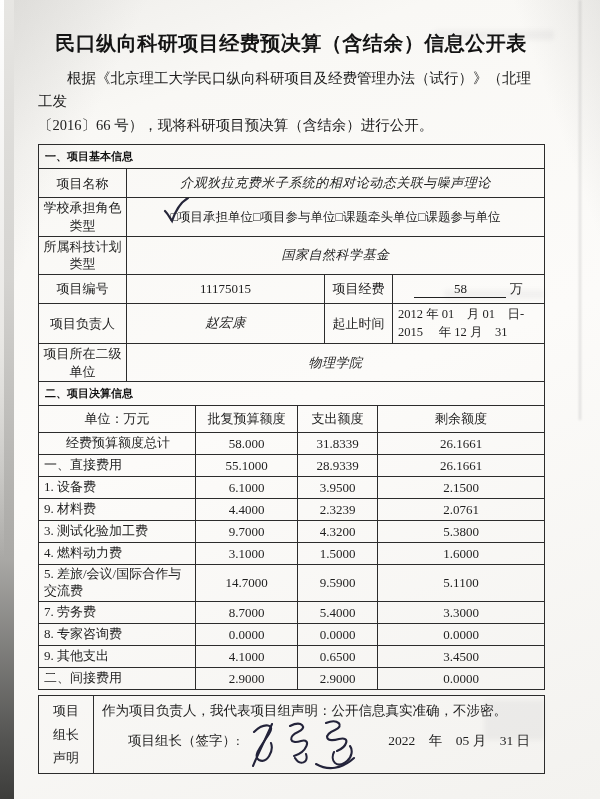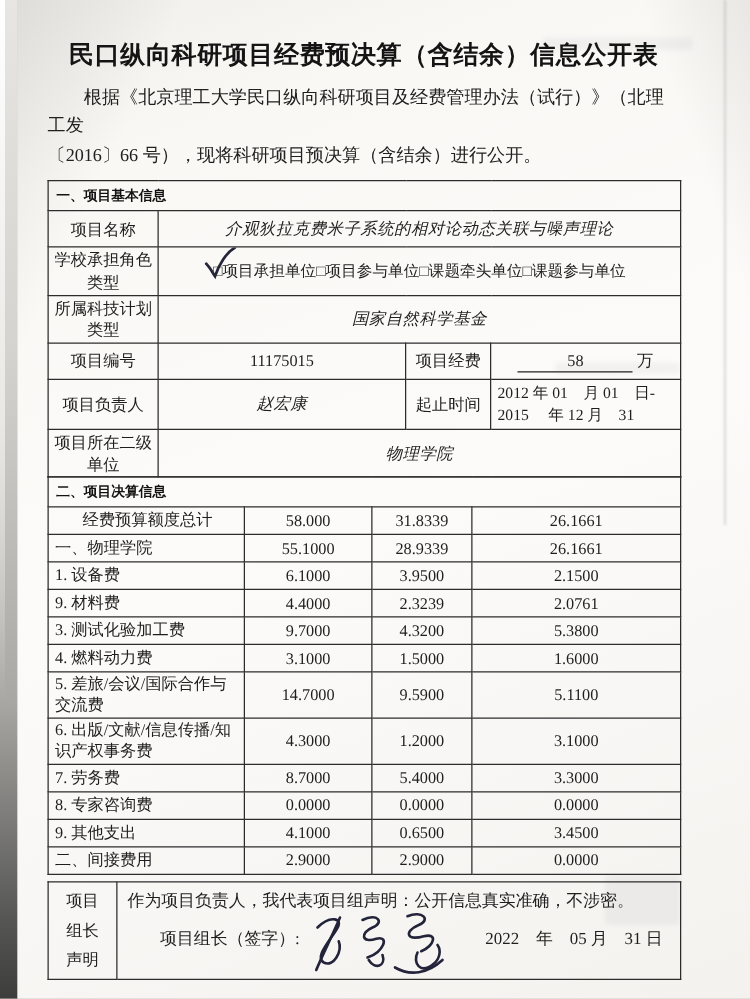--- a/index.html
+++ b/index.html
@@ -148,28 +148,34 @@
       <colgroup>
           <col style="width:157px">
           <col style="width:102px">
           <col style="width:80px">
           <col style="width:167px">
         </colgroup>
       <tbody>
           <tr class="sec-head">
         <td colspan="4">二、项目决算信息</td>
       </tr>
+      <tr class="h27">
+        <th>单位：万元</th>
+        <th>批复预算额度</th>
+        <th>支出额度</th>
+        <th>剩余额度</th>
+      </tr>
       <tr class="h22">
         <td class="name-cell name-center">经费预算额度总计</td>
         <td>58.000</td>
         <td>31.8339</td>
         <td>26.1661</td>
       </tr>
       <tr class="h22">
-        <td class="name-cell">一、物理学院</td>
+        <td class="name-cell">一、直接费用</td>
         <td>55.1000</td>
         <td>28.9339</td>
         <td>26.1661</td>
       </tr>
       <tr class="h22">
         <td class="name-cell">1. 设备费</td>
         <td>6.1000</td>
         <td>3.9500</td>
         <td>2.1500</td>
       </tr>
@@ -189,26 +195,20 @@
         <td class="name-cell">4. 燃料动力费</td>
         <td>3.1000</td>
         <td>1.5000</td>
         <td>1.6000</td>
       </tr>
       <tr class="h34b">
         <td class="name-cell">5. 差旅/会议/国际合作与交流费</td>
         <td>14.7000</td>
         <td>9.5900</td>
         <td>5.1100</td>
-      </tr>
-      <tr class="h34b">
-        <td class="name-cell">6. 出版/文献/信息传播/知识产权事务费</td>
-        <td>4.3000</td>
-        <td>1.2000</td>
-        <td>3.1000</td>
       </tr>
       <tr class="h22">
         <td class="name-cell">7. 劳务费</td>
         <td>8.7000</td>
         <td>5.4000</td>
         <td>3.3000</td>
       </tr>
       <tr class="h22">
         <td class="name-cell">8. 专家咨询费</td>
         <td>0.0000</td>

